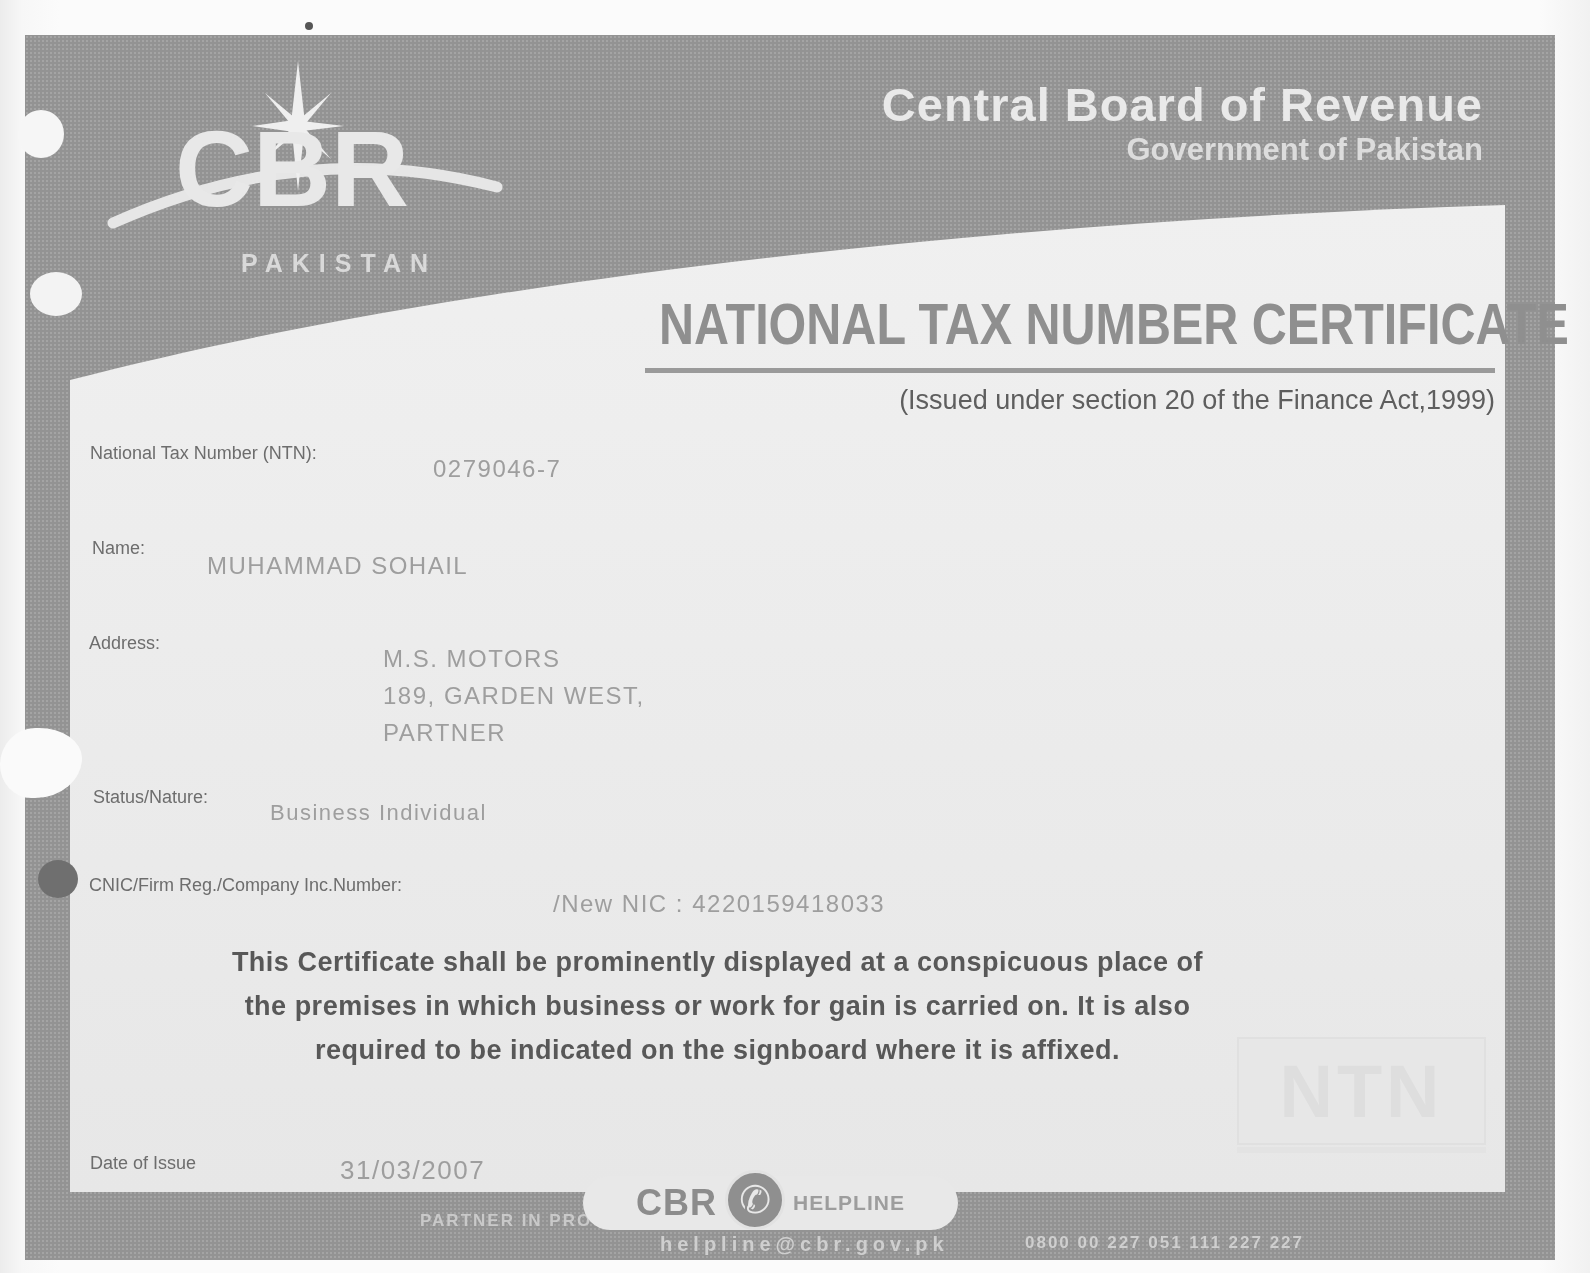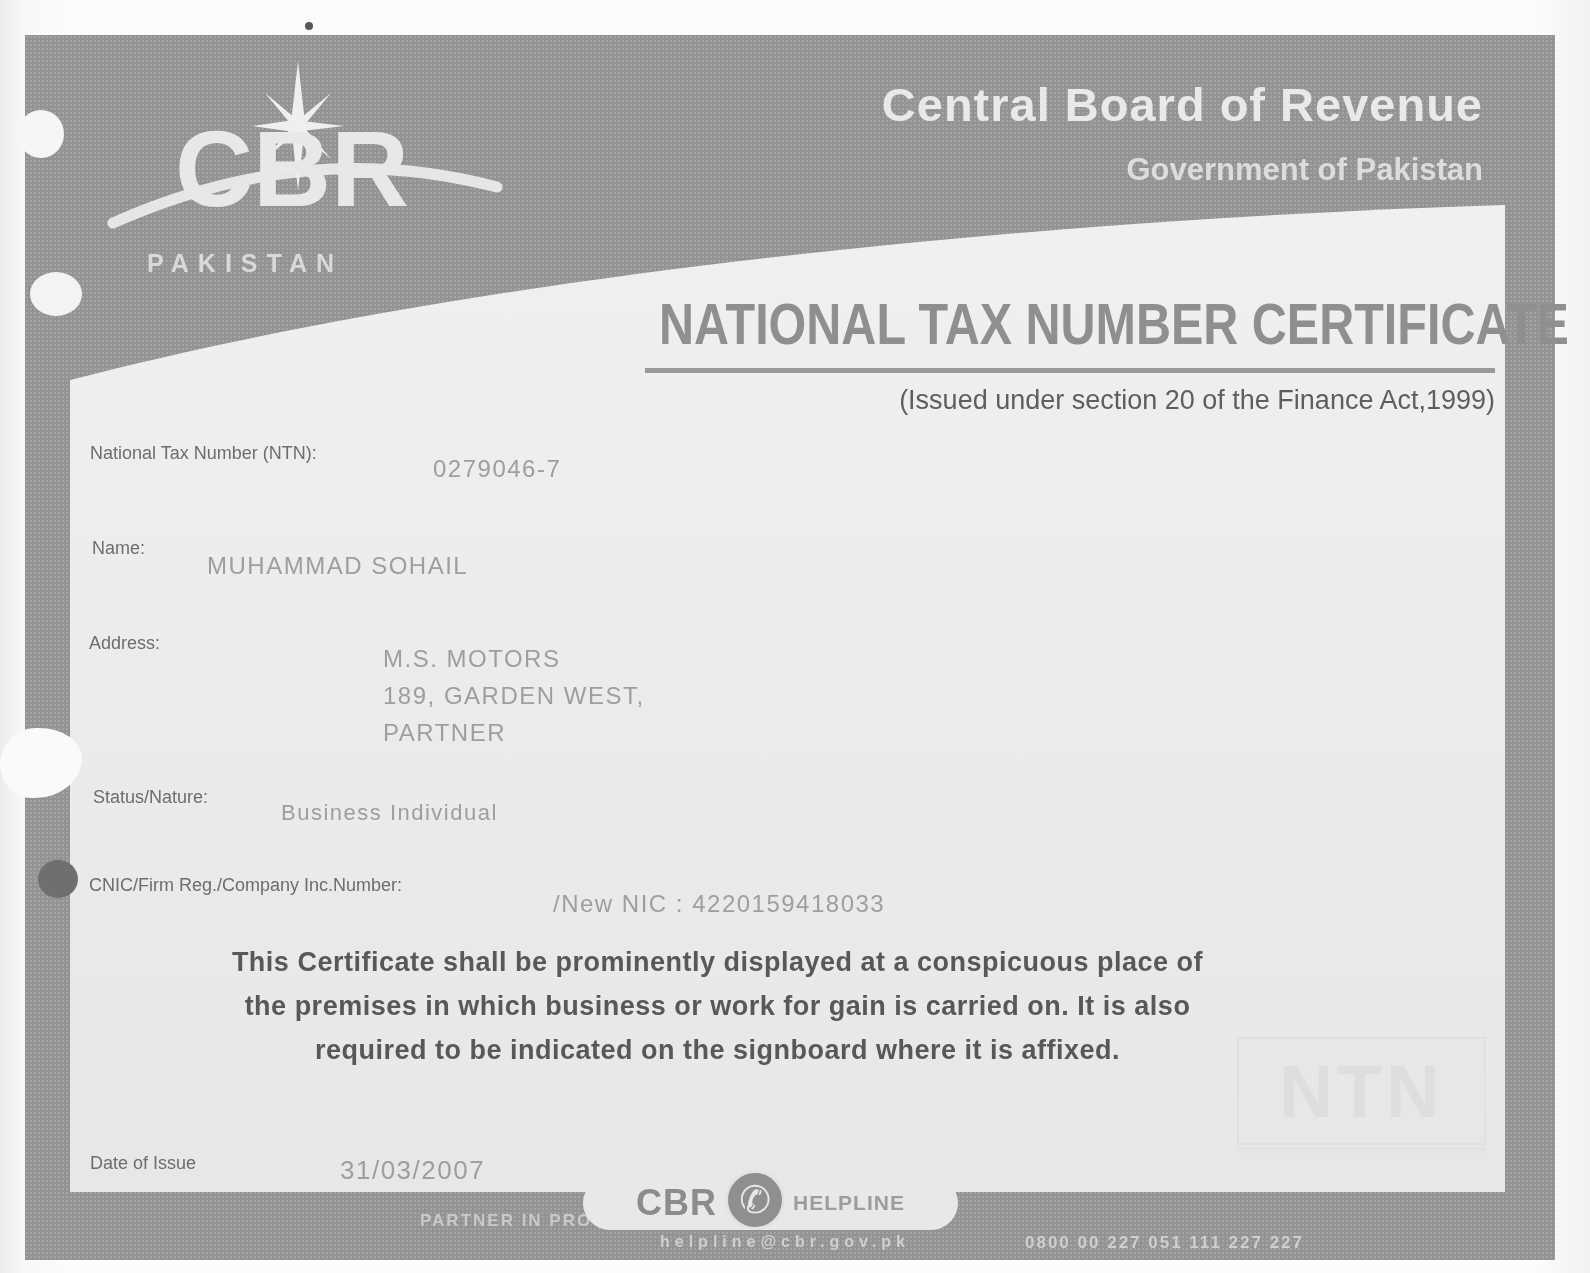--- a/index.html
+++ b/index.html
@@ -17,28 +17,28 @@
   .body-shape{position:absolute;left:0;top:0;}
   
   .logo{position:absolute;left:40px;top:18px;width:460px;height:240px;}
   .logo-star{position:absolute;left:183px;top:8px;}
   .logo-swoosh{position:absolute;left:40px;top:92px;}
   .logo-cbr{
     position:absolute;left:82px;top:62px;width:290px;text-align:center;
     font-size:108px;font-weight:bold;color:#e8e8e8;letter-spacing:0px;line-height:1;
   }
   .logo-country{
-    position:absolute;left:82px;top:196px;width:290px;text-align:left;
+    position:absolute;left:82px;top:196px;width:290px;text-align:right;
     font-size:25px;font-weight:bold;color:#d9d9d9;letter-spacing:9px;
   }
   
   .hdr-right{position:absolute;right:72px;top:38px;text-align:right;color:#dcdcdc;}
   .hdr-division{font-size:29px;font-weight:bold;letter-spacing:1px;}
   .hdr-board{font-size:47px;font-weight:bold;color:#e9e9e9;letter-spacing:1px;margin-top:4px;}
-  .hdr-gov{font-size:31px;font-weight:bold;margin-top:20px;}
+  .hdr-gov{font-size:31px;font-weight:bold;margin-top:0;}
   
   .title-block{position:absolute;left:620px;top:265px;width:850px;text-align:center;}
   .title-main{
     display:inline-block;font-size:50px;font-weight:800;color:#8f8f8f;
     letter-spacing:0px;transform:scale(0.97,1.15);transform-origin:center bottom;
     white-space:nowrap;
   }
   .title-underline{height:5px;background:#9a9a9a;margin-top:10px;}
   .title-sub{font-size:27px;color:#5e5e5e;margin-top:12px;font-weight:500;text-align:right;}
   
@@ -57,21 +57,21 @@
   .partner{position:absolute;left:395px;top:1172px;font-size:17px;font-weight:bold;
     color:#c9c9c9;letter-spacing:2px;}
   .partner .arrows{font-size:20px;color:#d8d8d8;margin-left:10px;letter-spacing:2px;}
   .pill{position:absolute;left:558px;top:1141px;width:375px;height:54px;background:#e8e8e8;
     border-radius:30px;display:flex;align-items:center;justify-content:center;}
   .pill-brand{font-size:36px;font-weight:800;color:#8c8c8c;letter-spacing:1px;}
   .pill-circle{width:60px;height:60px;border-radius:50%;background:#8f8f8f;color:#e8e8e8;
     display:flex;align-items:center;justify-content:center;font-size:38px;margin:0 8px;
     margin-top:-6px;border:3px solid #e2e2e2;box-sizing:border-box;}
   .pill-label{font-size:21px;font-weight:800;color:#9d9d9d;letter-spacing:1px;}
-  .f-email{position:absolute;left:635px;top:1198px;font-size:16px;font-weight:bold;
+  .f-email{position:absolute;left:635px;top:1198px;font-size:20px;font-weight:bold;
     color:#cfcfcf;letter-spacing:5px;}
   .f-phone{position:absolute;left:1000px;top:1198px;font-size:17px;font-weight:bold;
     color:#cfcfcf;letter-spacing:2px;}
   
   .punch{position:absolute;border-radius:50%;}
   .punch-1{left:18px;top:110px;width:46px;height:48px;background:#f6f6f6;}
   .punch-2{left:30px;top:272px;width:52px;height:44px;background:#f3f3f3;}
   .tear{left:0px;top:728px;width:82px;height:70px;background:#fafafa;
     border-radius:45% 55% 60% 40% / 55% 45% 60% 50%;position:absolute;}
   .dark-dot{left:38px;top:860px;width:40px;height:38px;background:#6f6f6f;}
@@ -125,21 +125,21 @@
     <div class="val" style="left:182px;top:517px;">MUHAMMAD SOHAIL</div>
 
     <div class="lbl" style="left:64px;top:598px;">Address:</div>
     <div class="val addr-lines" style="left:358px;top:605px;">
       <div>M.S. MOTORS</div>
       <div>189, GARDEN WEST,</div>
       <div>PARTNER</div>
     </div>
 
     <div class="lbl" style="left:68px;top:752px;">Status/Nature:</div>
-    <div class="val" style="left:245px;top:765px;font-size:22px;margin-left:11px;">Business Individual</div>
+    <div class="val" style="left:245px;top:765px;font-size:22px;">Business Individual</div>
 
     <div class="lbl" style="left:64px;top:840px;">CNIC/Firm Reg./Company Inc.Number:</div>
     <div class="val" style="left:528px;top:855px;">/New NIC : 4220159418033</div>
 
     <div class="notice">
       <div>This Certificate shall be prominently displayed at a conspicuous place of</div>
       <div>the premises in which business or work for gain is carried on. It is also</div>
       <div>required to be indicated on the signboard where it is affixed.</div>
     </div>
 

